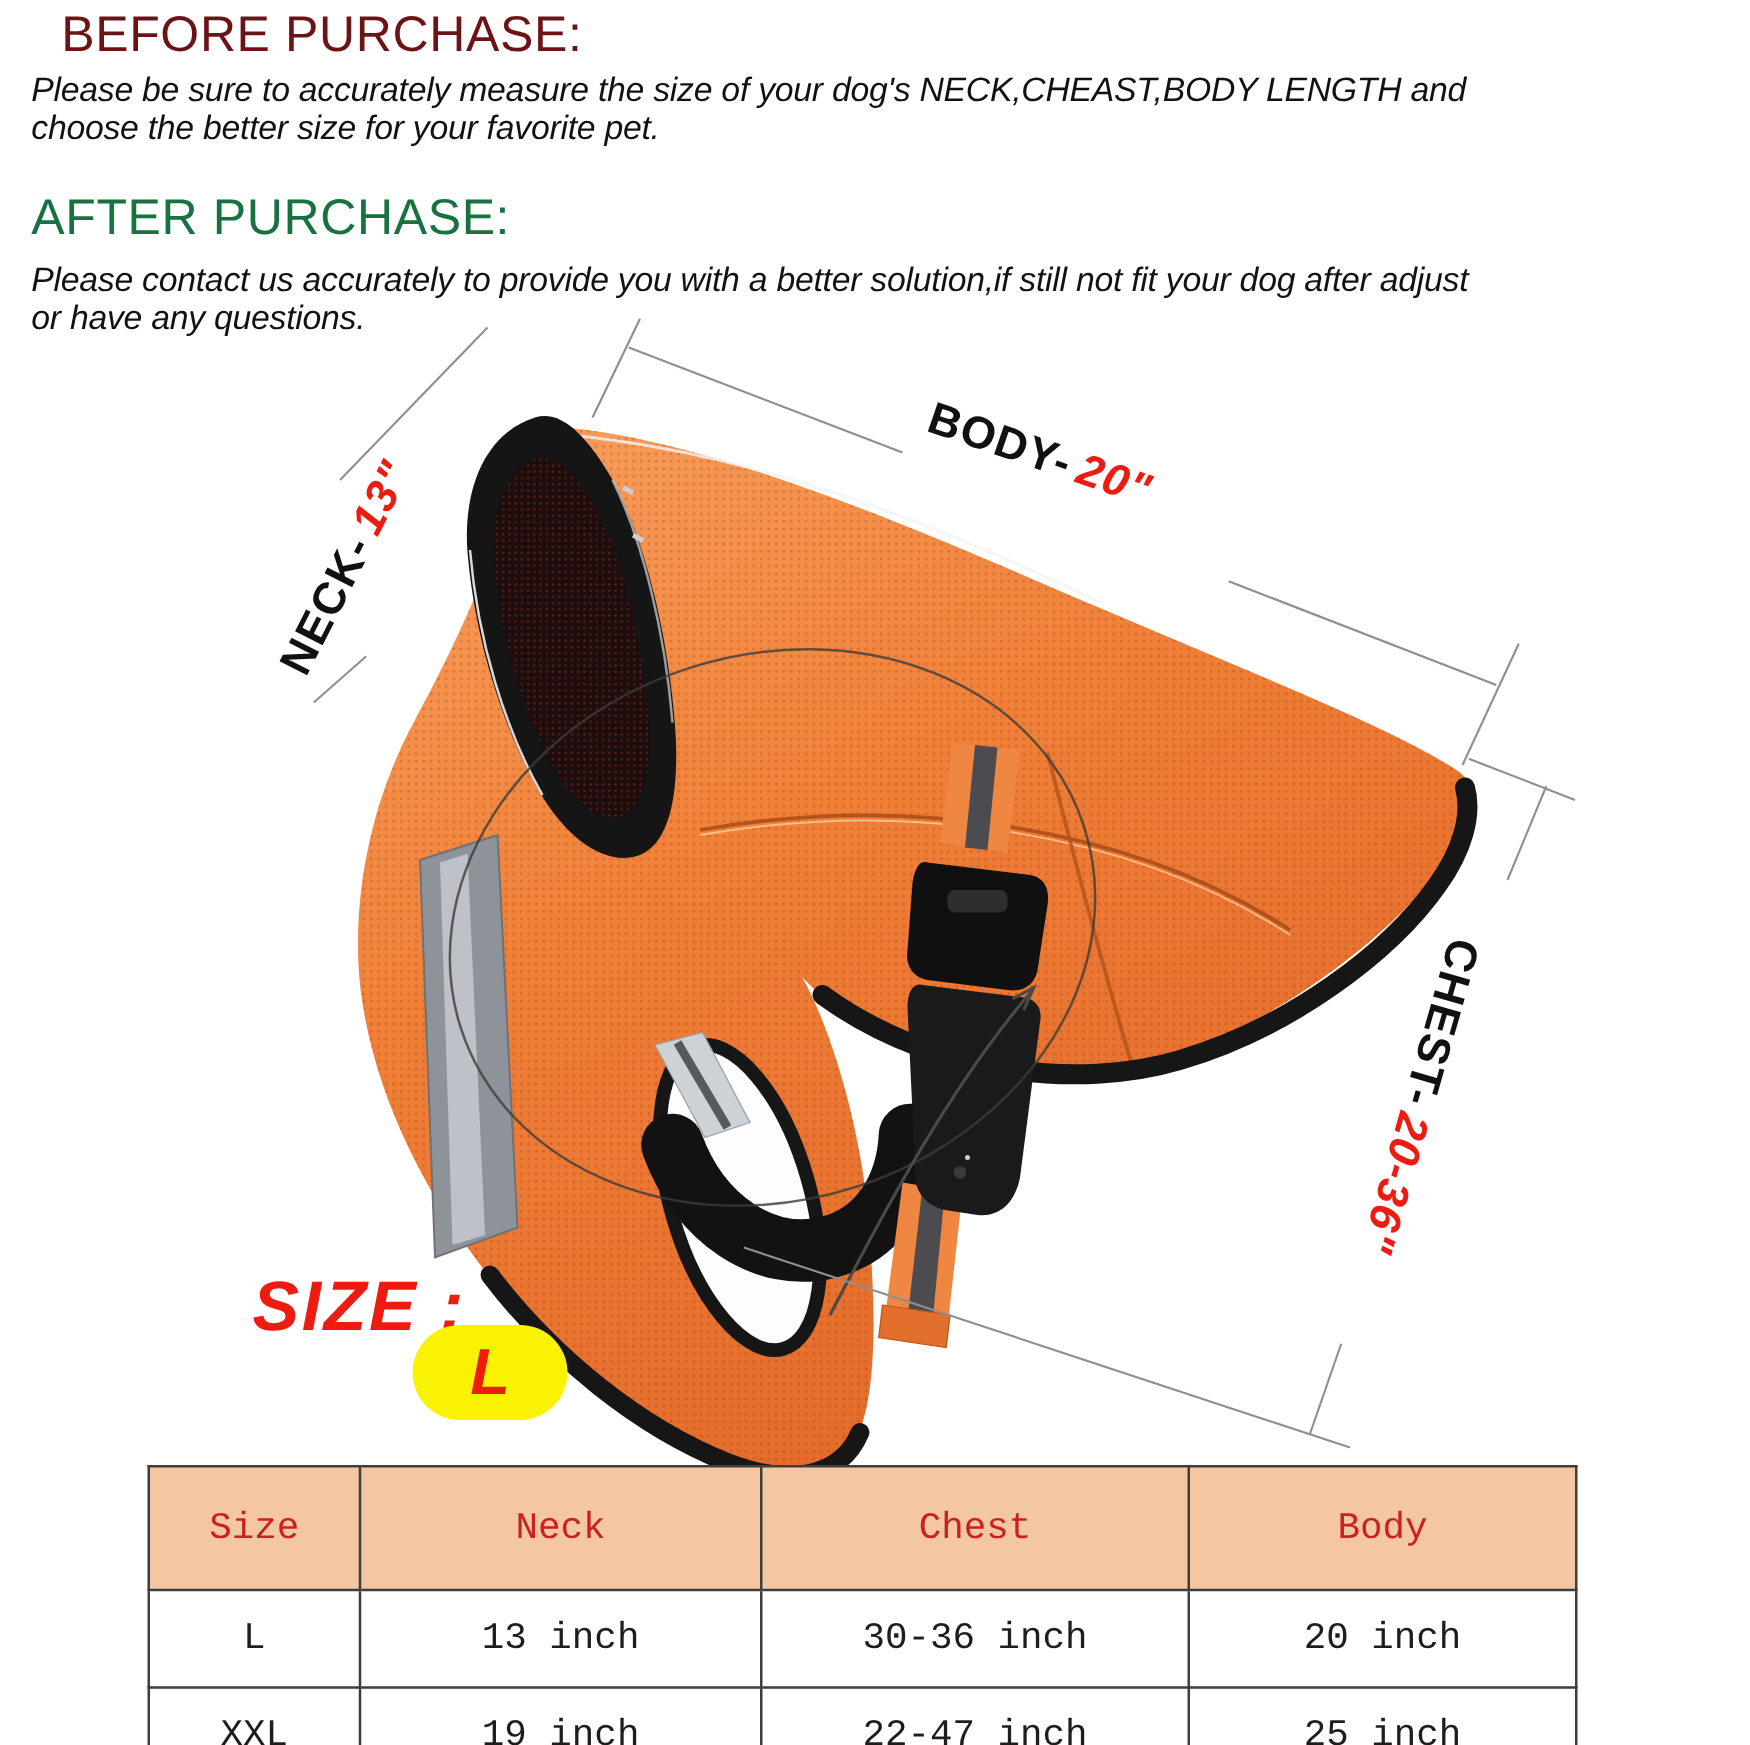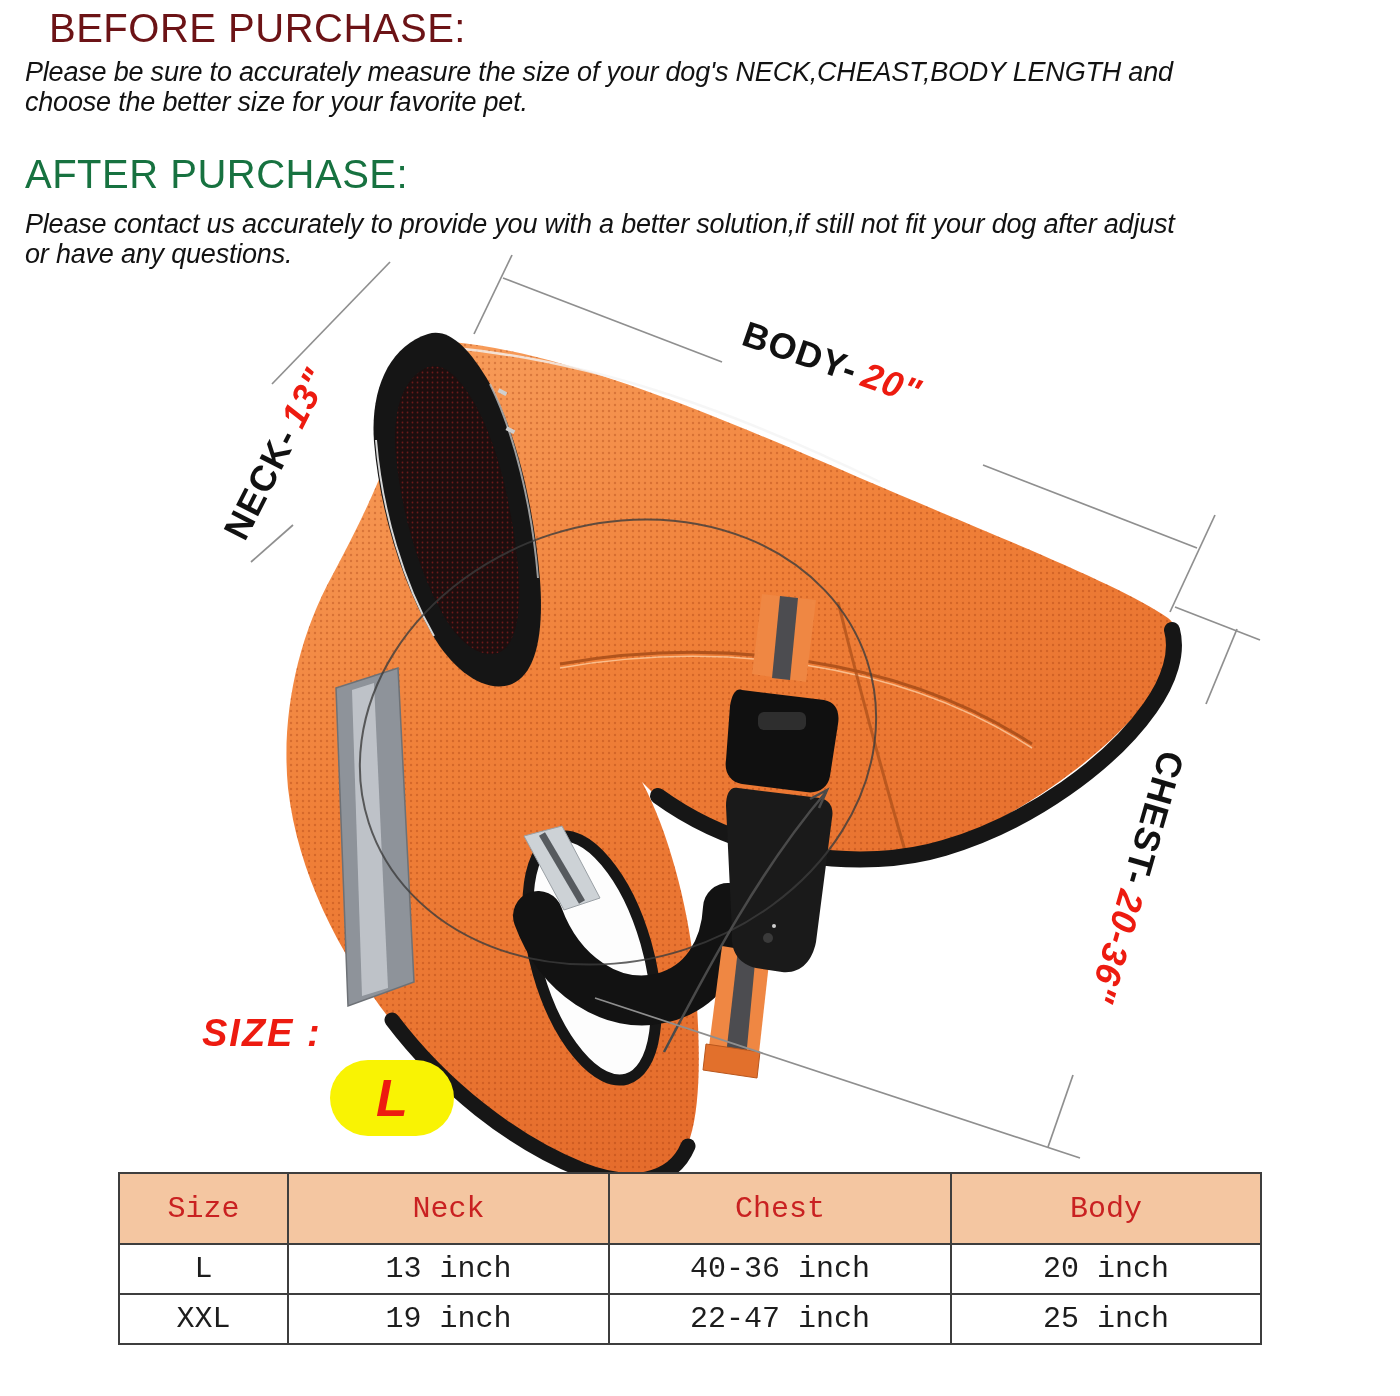--- a/index.html
+++ b/index.html
@@ -14,28 +14,28 @@
   .abs{position:absolute;}
   .nowrap{white-space:nowrap;}
   .h-title{font-size:40px;font-weight:400;letter-spacing:.5px;}
   .h-before{color:var(--maroon);}
   .h-after{color:var(--green);}
   .para{font-size:27px;letter-spacing:-.2px;line-height:29px;color:#121212;font-style:italic;}
   svg{position:absolute;left:0;top:0;}
   .dim-label{font-size:36px;font-weight:600;letter-spacing:1px;transform-origin:0 50%;
              line-height:36px;white-space:nowrap;color:#111;}
   .dim-label .val{color:var(--accent-red);font-style:italic;margin-left:7px;font-weight:700;}
-  .size-word{font-size:38px;font-weight:700;font-style:italic;color:var(--accent-red);letter-spacing:2px;text-align:center;}
+  .size-word{font-size:56px;font-weight:700;font-style:italic;color:var(--accent-red);letter-spacing:2px;text-align:center;}
   .size-pill{left:330px;top:1060px;width:124px;height:76px;border-radius:38px;background:var(--yellow);
              display:flex;align-items:center;justify-content:center;}
   .size-pill span{font-size:52px;font-weight:700;font-style:italic;color:var(--accent-red);}
   table.size-chart{position:absolute;left:118px;top:1172px;width:1142px;border-collapse:collapse;
     font-family:"Liberation Mono","DejaVu Sans Mono",monospace;table-layout:fixed;}
   table.size-chart td,table.size-chart th{border:2px solid var(--table-border);text-align:center;
-    font-weight:400;font-size:30px;color:#1d1d1d;padding:0;}
+    font-weight:400;font-size:30px;color:#1d1d1d;padding:14px;}
   table.size-chart thead th{background:var(--table-header-bg);color:var(--table-header-text);height:69px;}
   table.size-chart tbody td{background:#fff;height:48px;}
 </style>
 </head>
 <body>
 
 <div id="stage">
 
   <div class="abs h-title h-before nowrap" style="left:25px;top:6px;margin-left:24px;">BEFORE PURCHASE:</div>
   <div class="abs para nowrap" style="left:25px;top:58px;">Please be sure to accurately measure the size of your dog's NECK,CHEAST,BODY LENGTH and</div>
@@ -173,21 +173,21 @@
         <th>Size</th>
         <th>Neck</th>
         <th>Chest</th>
         <th>Body</th>
       </tr>
     </thead>
     <tbody>
       <tr>
         <td>L</td>
         <td>13 inch</td>
-        <td>40-36 inch</td>
+        <td>30-36 inch</td>
         <td>20 inch</td>
       </tr>
       <tr>
         <td>XXL</td>
         <td>19 inch</td>
         <td>22-47 inch</td>
         <td>25 inch</td>
       </tr>
     </tbody>
   </table>

